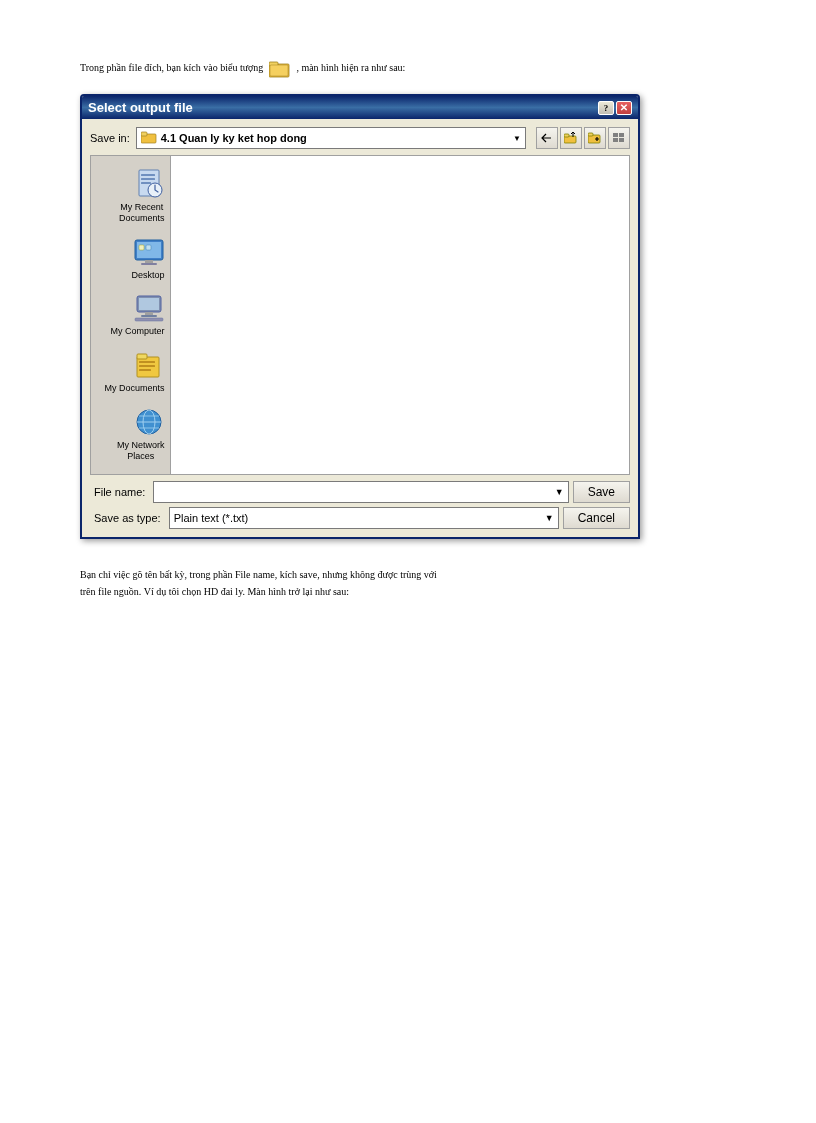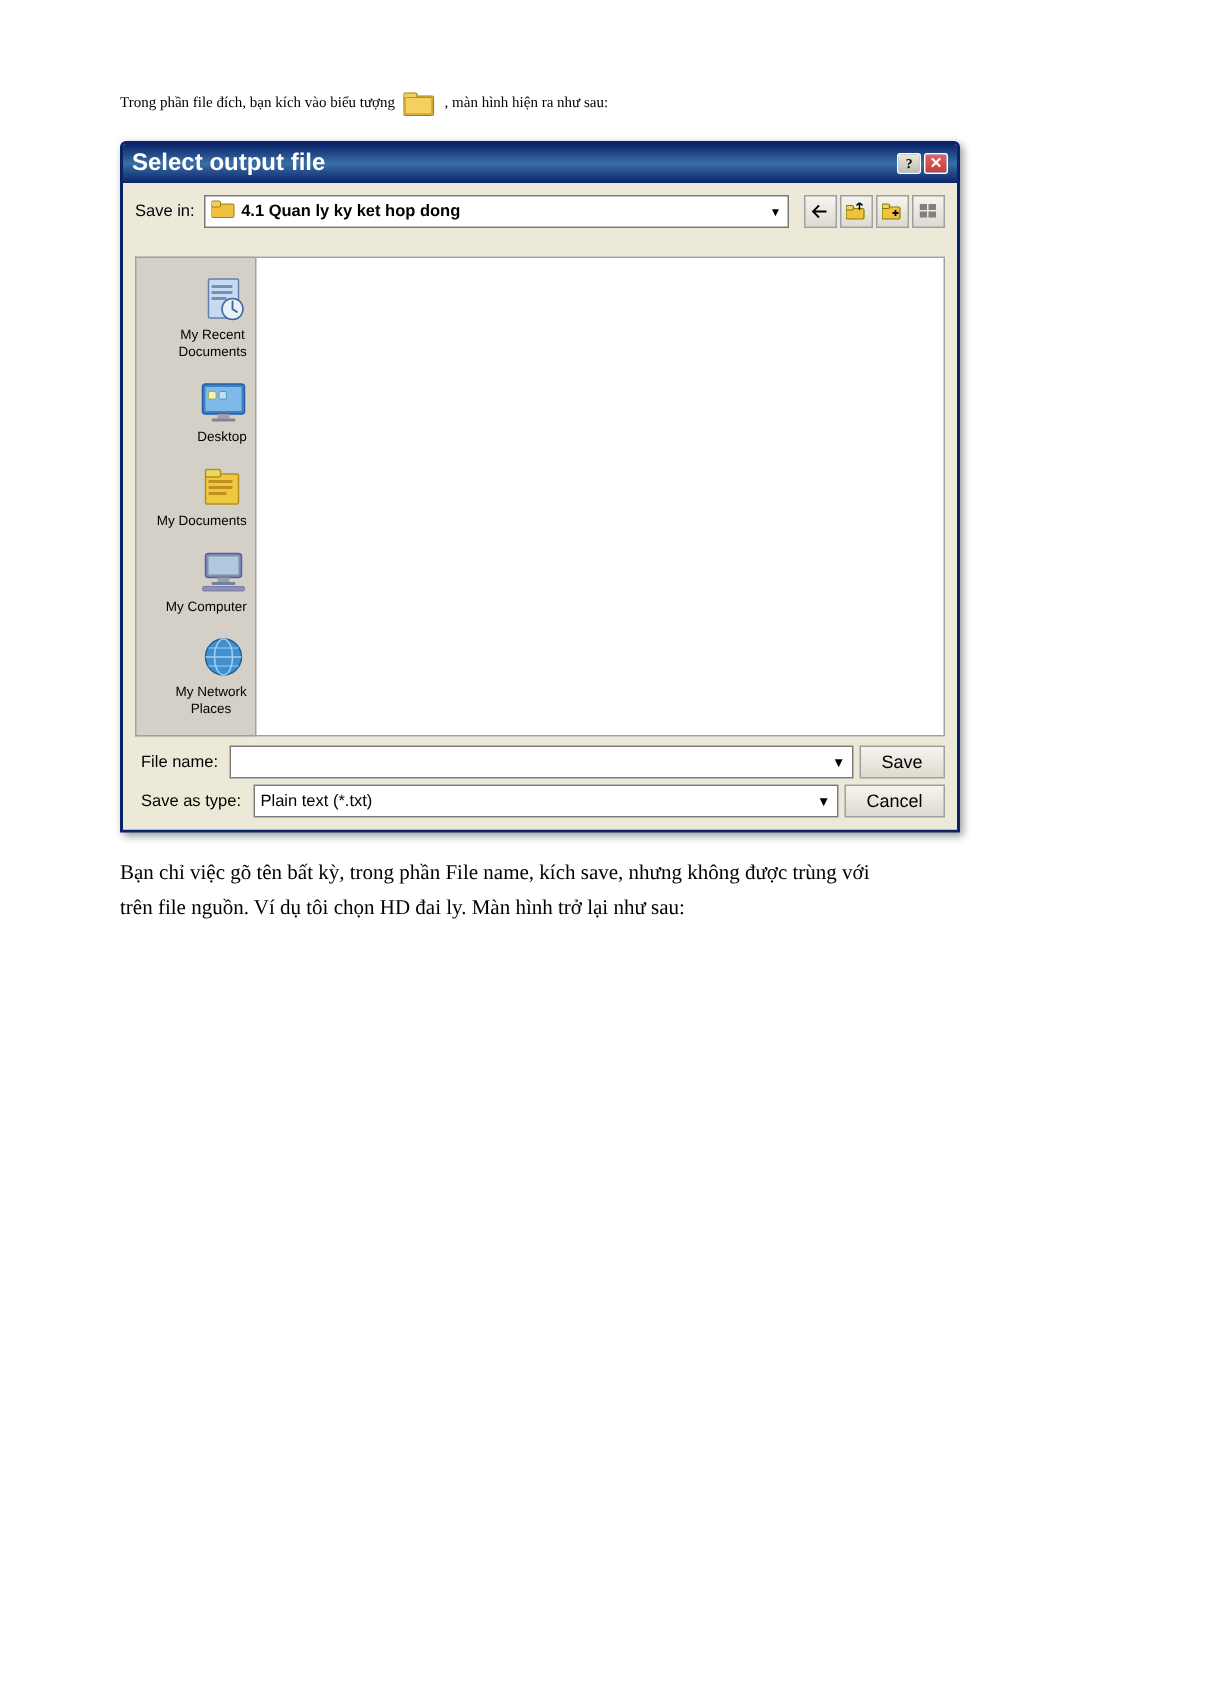--- a/index.html
+++ b/index.html
@@ -43,21 +43,21 @@
       padding: 4px 6px;
       display: flex;
       align-items: center;
       justify-content: space-between;
       border-radius: 2px 2px 0 0;
     }
 
     .dialog-title {
       color: #ffffff;
       font-family: "Tahoma", sans-serif;
-      font-size: 16px;
+      font-size: 13px;
       font-weight: bold;
       text-align: right;
     }
 
     .dialog-controls {
       display: flex;
       gap: 2px;
     }
 
     .title-btn {
@@ -86,21 +86,21 @@
     }
 
     .dialog-body {
       padding: 8px;
       background: #ece9d8;
     }
 
     .save-in-row {
       display: flex;
       align-items: center;
-      margin-bottom: 19px;
+      margin-bottom: 6px;
       gap: 6px;
     }
 
     .save-in-label {
       font-family: "Tahoma", sans-serif;
       font-size: 11px;
       white-space: nowrap;
     }
 
     .save-in-dropdown {
@@ -230,23 +230,23 @@
     }
 
     .save-type-row {
       display: grid;
       grid-template-columns: auto 1fr auto;
       gap: 4px;
       align-items: center;
     }
 
     .outro-text {
-      margin-top: 16px;
+      margin-top: 27px;
       line-height: 1.7;
-      font-size: 14px;
+      font-size: 10px;
     }
 
   </style>
 </head>
 <body>
 
 <p class="intro-text">
   <span>Trong phần file đích, bạn kích vào biểu tượng</span>
   
   <span class="folder-icon-inline">
@@ -343,41 +343,41 @@
               <rect x="6" y="9" width="5" height="5" rx="1" fill="#f0f0c0" stroke="#a0a020" stroke-width="0.5"></rect>
               <rect x="13" y="9" width="5" height="5" rx="1" fill="#c0e0f0" stroke="#4080b0" stroke-width="0.5"></rect>
             </svg>
           </div>
           <span class="left-item-label">Desktop</span>
         </div>
 
         <div class="left-item">
           <div class="left-item-icon">
             <svg width="32" height="32" viewBox="0 0 32 32">
+              <rect x="4" y="4" width="24" height="16" rx="2" fill="#8090b0" stroke="#5060a0" stroke-width="1"></rect>
+              <rect x="6" y="6" width="20" height="12" fill="#b0c8e0"></rect>
+              <rect x="12" y="20" width="8" height="3" fill="#a0a0a0"></rect>
+              <rect x="8" y="23" width="16" height="2" rx="1" fill="#7080a0"></rect>
+              <rect x="2" y="26" width="28" height="3" rx="1" fill="#9090b0" stroke="#6070a0" stroke-width="0.5"></rect>
+            </svg>
+          </div>
+          <span class="left-item-label">My Computer</span>
+        </div>
+
+        <div class="left-item">
+          <div class="left-item-icon">
+            <svg width="32" height="32" viewBox="0 0 32 32">
               <rect x="4" y="8" width="22" height="20" rx="1" fill="#f0c840" stroke="#b09020" stroke-width="1"></rect>
               <rect x="4" y="5" width="10" height="5" rx="1" fill="#f0d860" stroke="#b09020" stroke-width="1"></rect>
               <rect x="6" y="12" width="16" height="2" rx="0.5" fill="#c09020"></rect>
               <rect x="6" y="16" width="16" height="2" rx="0.5" fill="#c09020"></rect>
               <rect x="6" y="20" width="12" height="2" rx="0.5" fill="#c09020"></rect>
             </svg>
           </div>
           <span class="left-item-label">My Documents</span>
-        </div>
-
-        <div class="left-item">
-          <div class="left-item-icon">
-            <svg width="32" height="32" viewBox="0 0 32 32">
-              <rect x="4" y="4" width="24" height="16" rx="2" fill="#8090b0" stroke="#5060a0" stroke-width="1"></rect>
-              <rect x="6" y="6" width="20" height="12" fill="#b0c8e0"></rect>
-              <rect x="12" y="20" width="8" height="3" fill="#a0a0a0"></rect>
-              <rect x="8" y="23" width="16" height="2" rx="1" fill="#7080a0"></rect>
-              <rect x="2" y="26" width="28" height="3" rx="1" fill="#9090b0" stroke="#6070a0" stroke-width="0.5"></rect>
-            </svg>
-          </div>
-          <span class="left-item-label">My Computer</span>
         </div>
 
         <div class="left-item">
           <div class="left-item-icon">
             <svg width="32" height="32" viewBox="0 0 32 32">
               <circle cx="16" cy="16" r="12" fill="#4090d0" stroke="#2060a0" stroke-width="1"></circle>
               <ellipse cx="16" cy="16" rx="6" ry="12" fill="none" stroke="#a0d0f0" stroke-width="1"></ellipse>
               <line x1="4" y1="16" x2="28" y2="16" stroke="#a0d0f0" stroke-width="1"></line>
               <line x1="6" y1="10" x2="26" y2="10" stroke="#a0d0f0" stroke-width="0.8"></line>
               <line x1="6" y1="22" x2="26" y2="22" stroke="#a0d0f0" stroke-width="0.8"></line>

